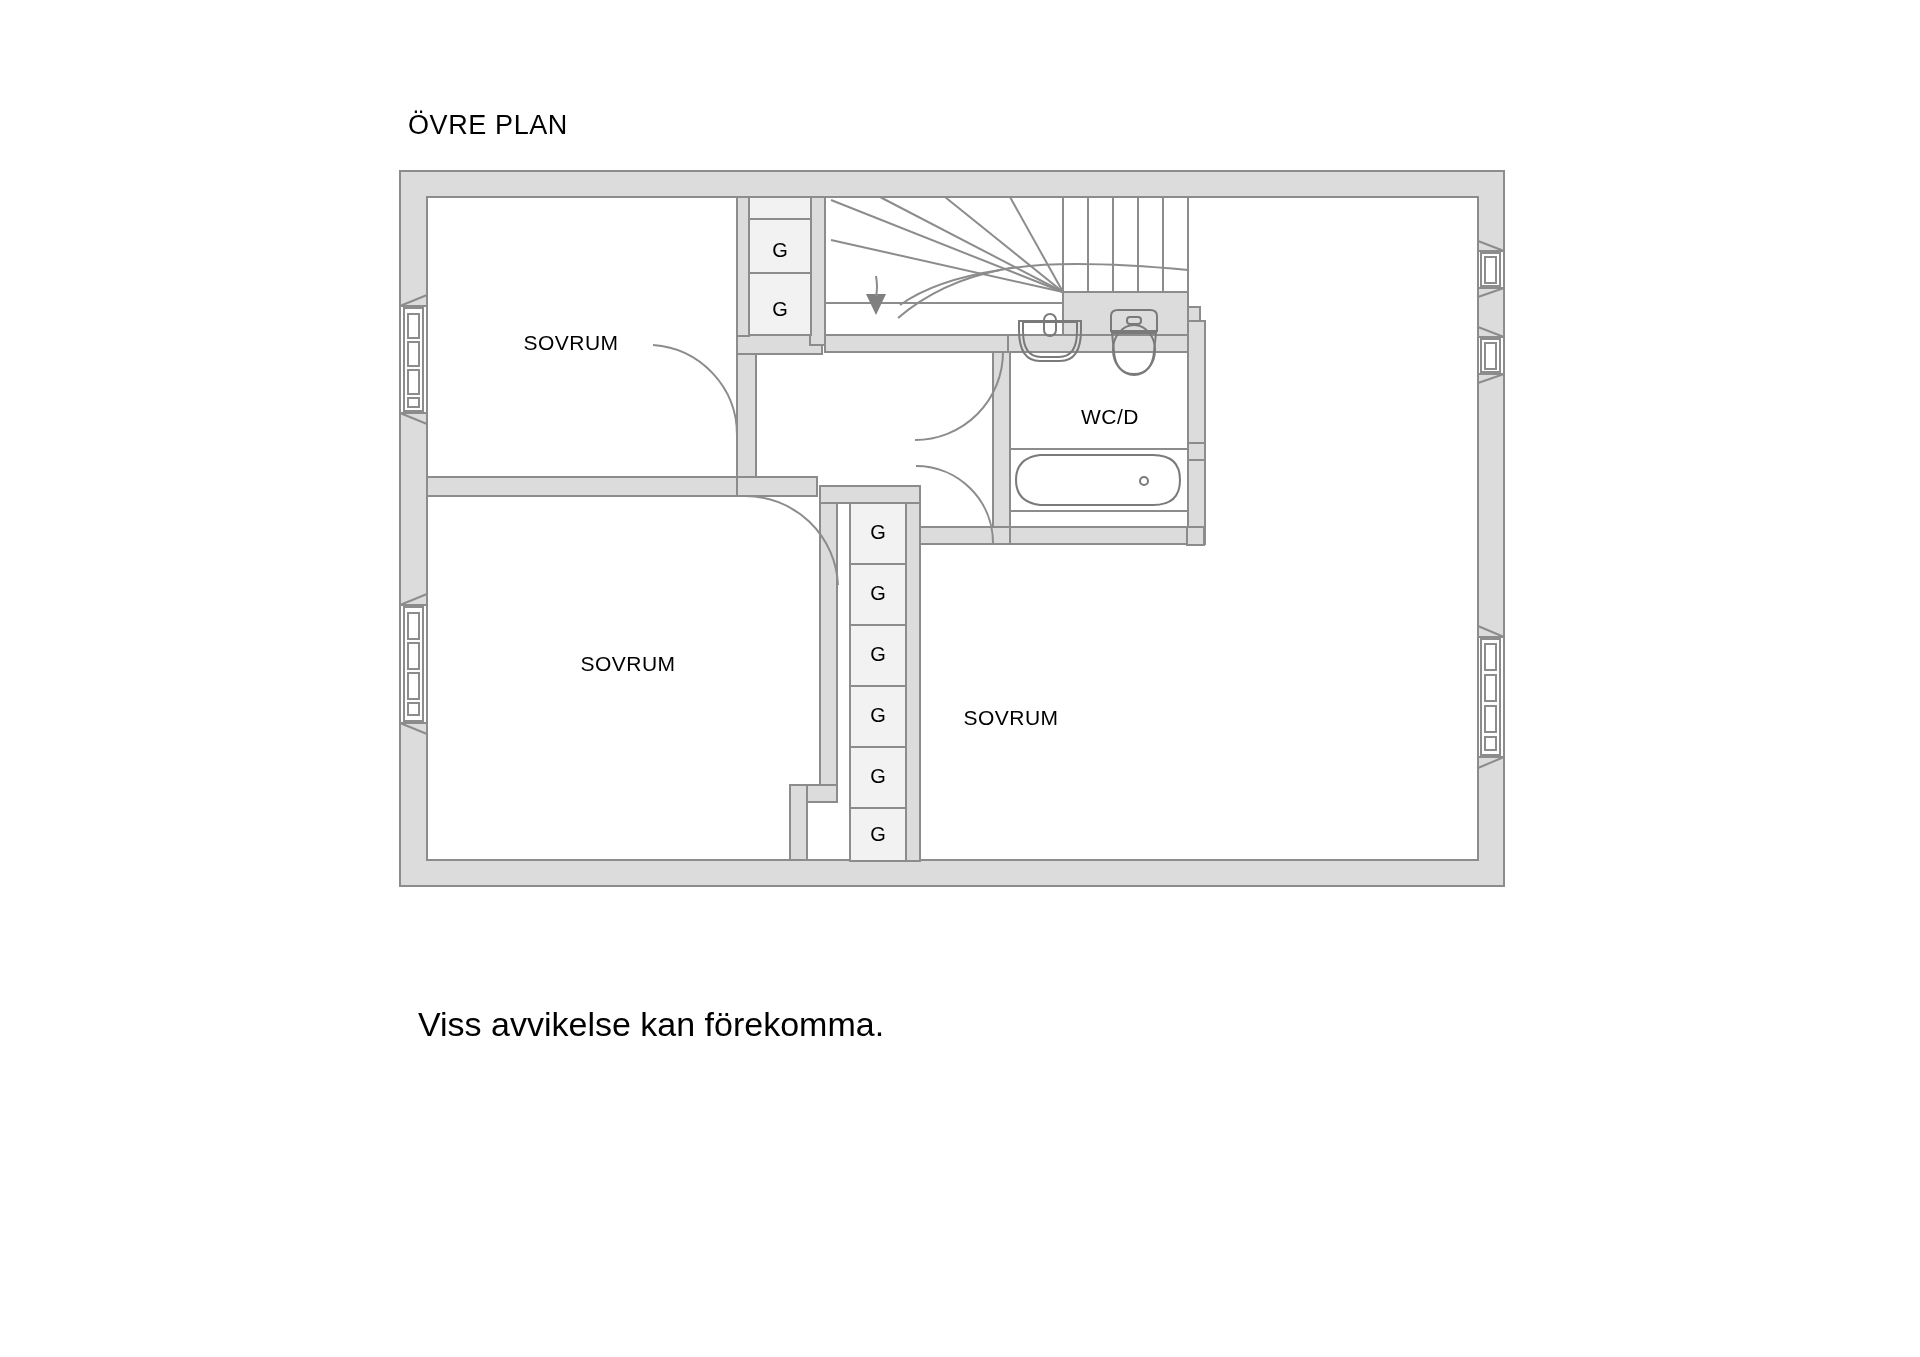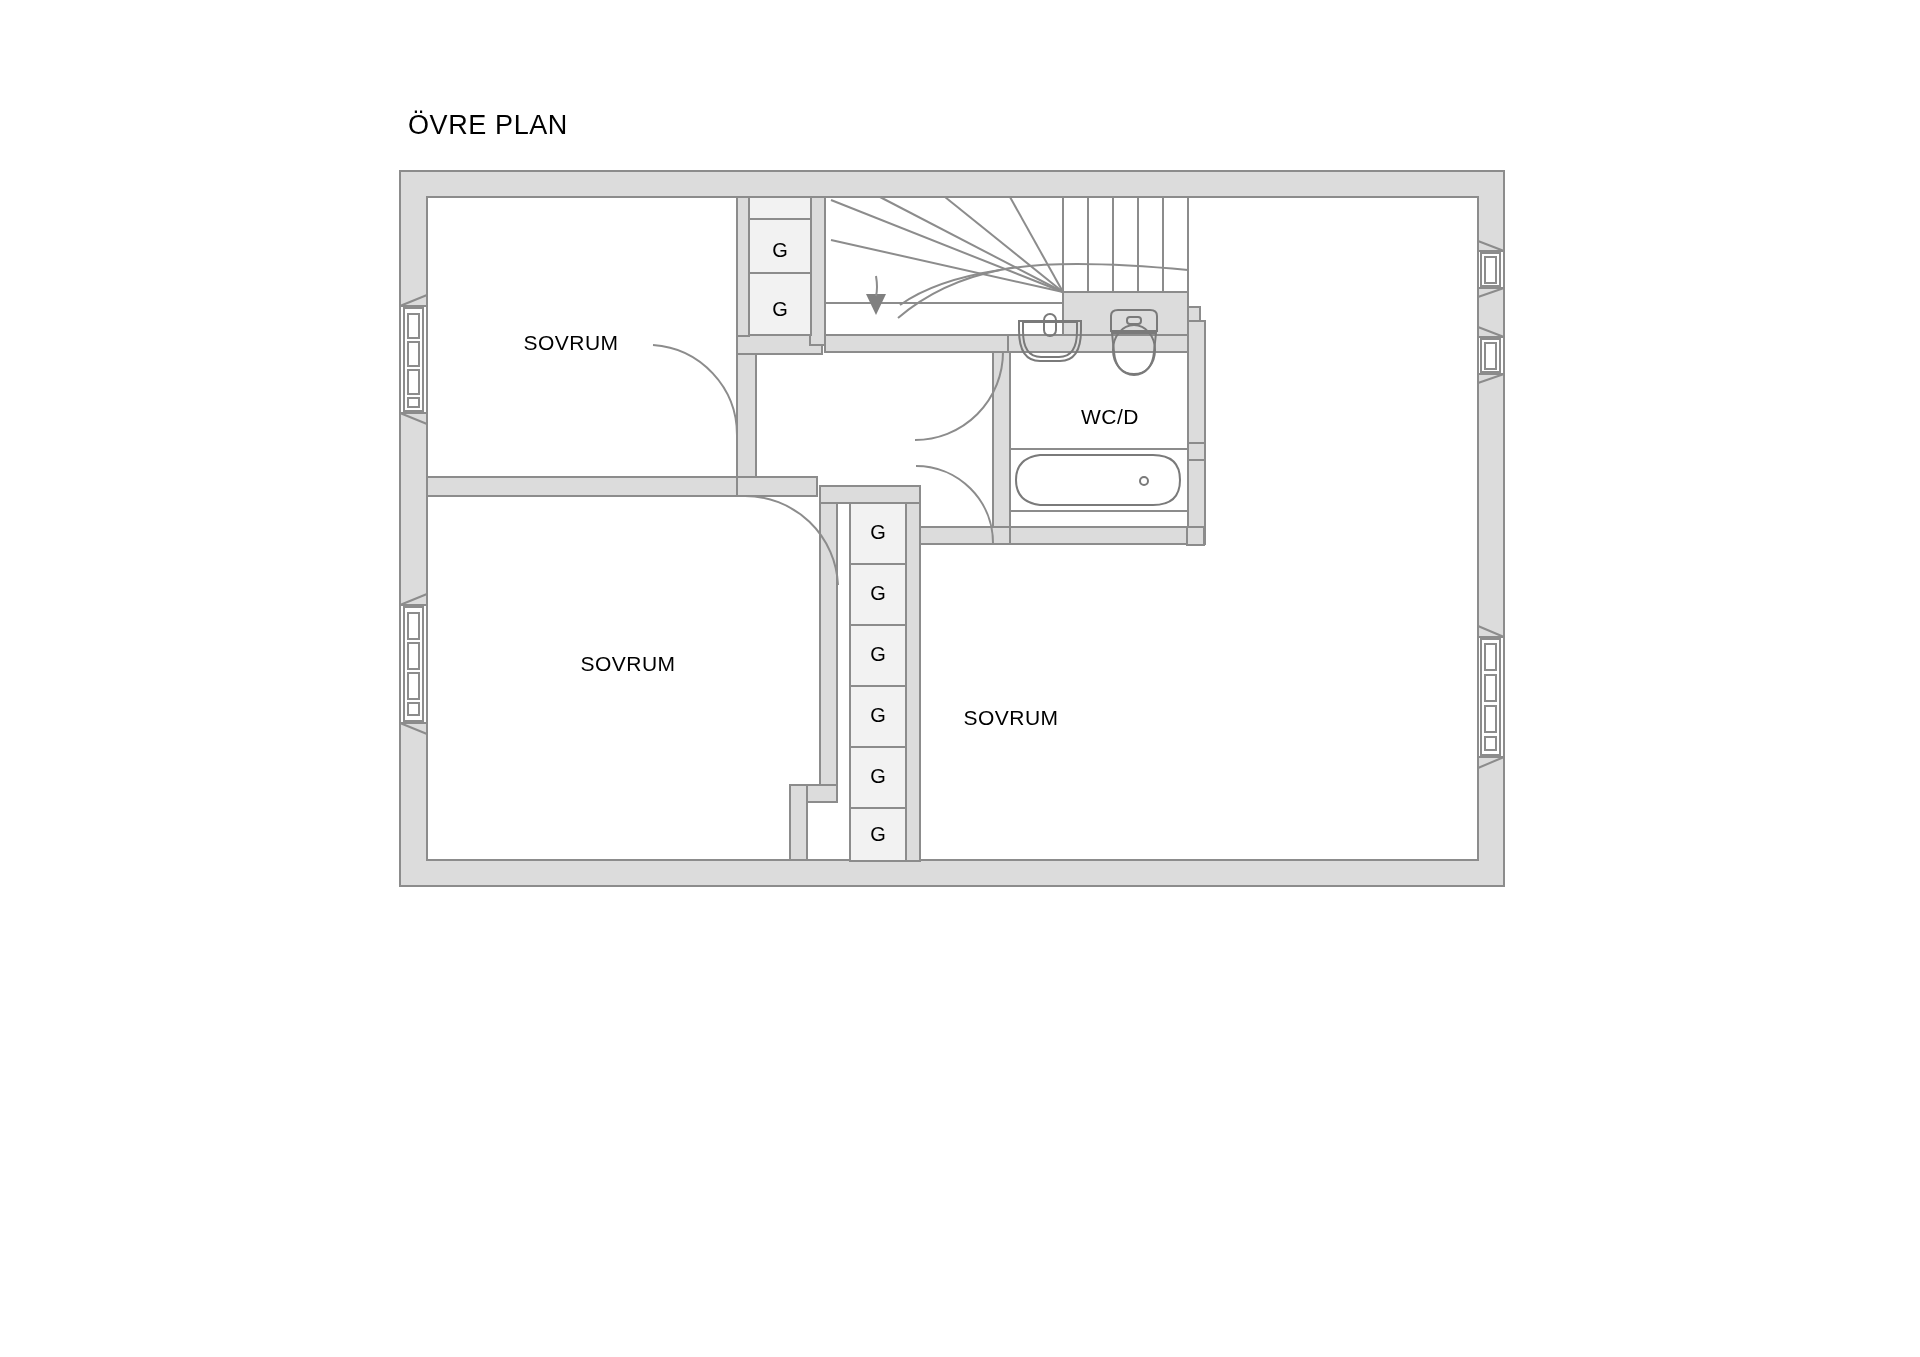--- a/index.html
+++ b/index.html
@@ -267,15 +267,16 @@
     <g>
       <text class="room-label" x="571" y="344" text-anchor="middle" dominant-baseline="middle">SOVRUM</text>
       <text class="room-label" x="628" y="665" text-anchor="middle" dominant-baseline="middle">SOVRUM</text>
       <text class="room-label" x="1011" y="719" text-anchor="middle" dominant-baseline="middle">SOVRUM</text>
       <text class="room-label" x="1110" y="418" text-anchor="middle" dominant-baseline="middle">WC/D</text>
     </g>
 
   </svg>
 
   <div class="caption-block">
+    <div class="caption-line">Viss avvikelse kan förekomma.</div>
   </div>
 
 </div>
 
 </body></html>

